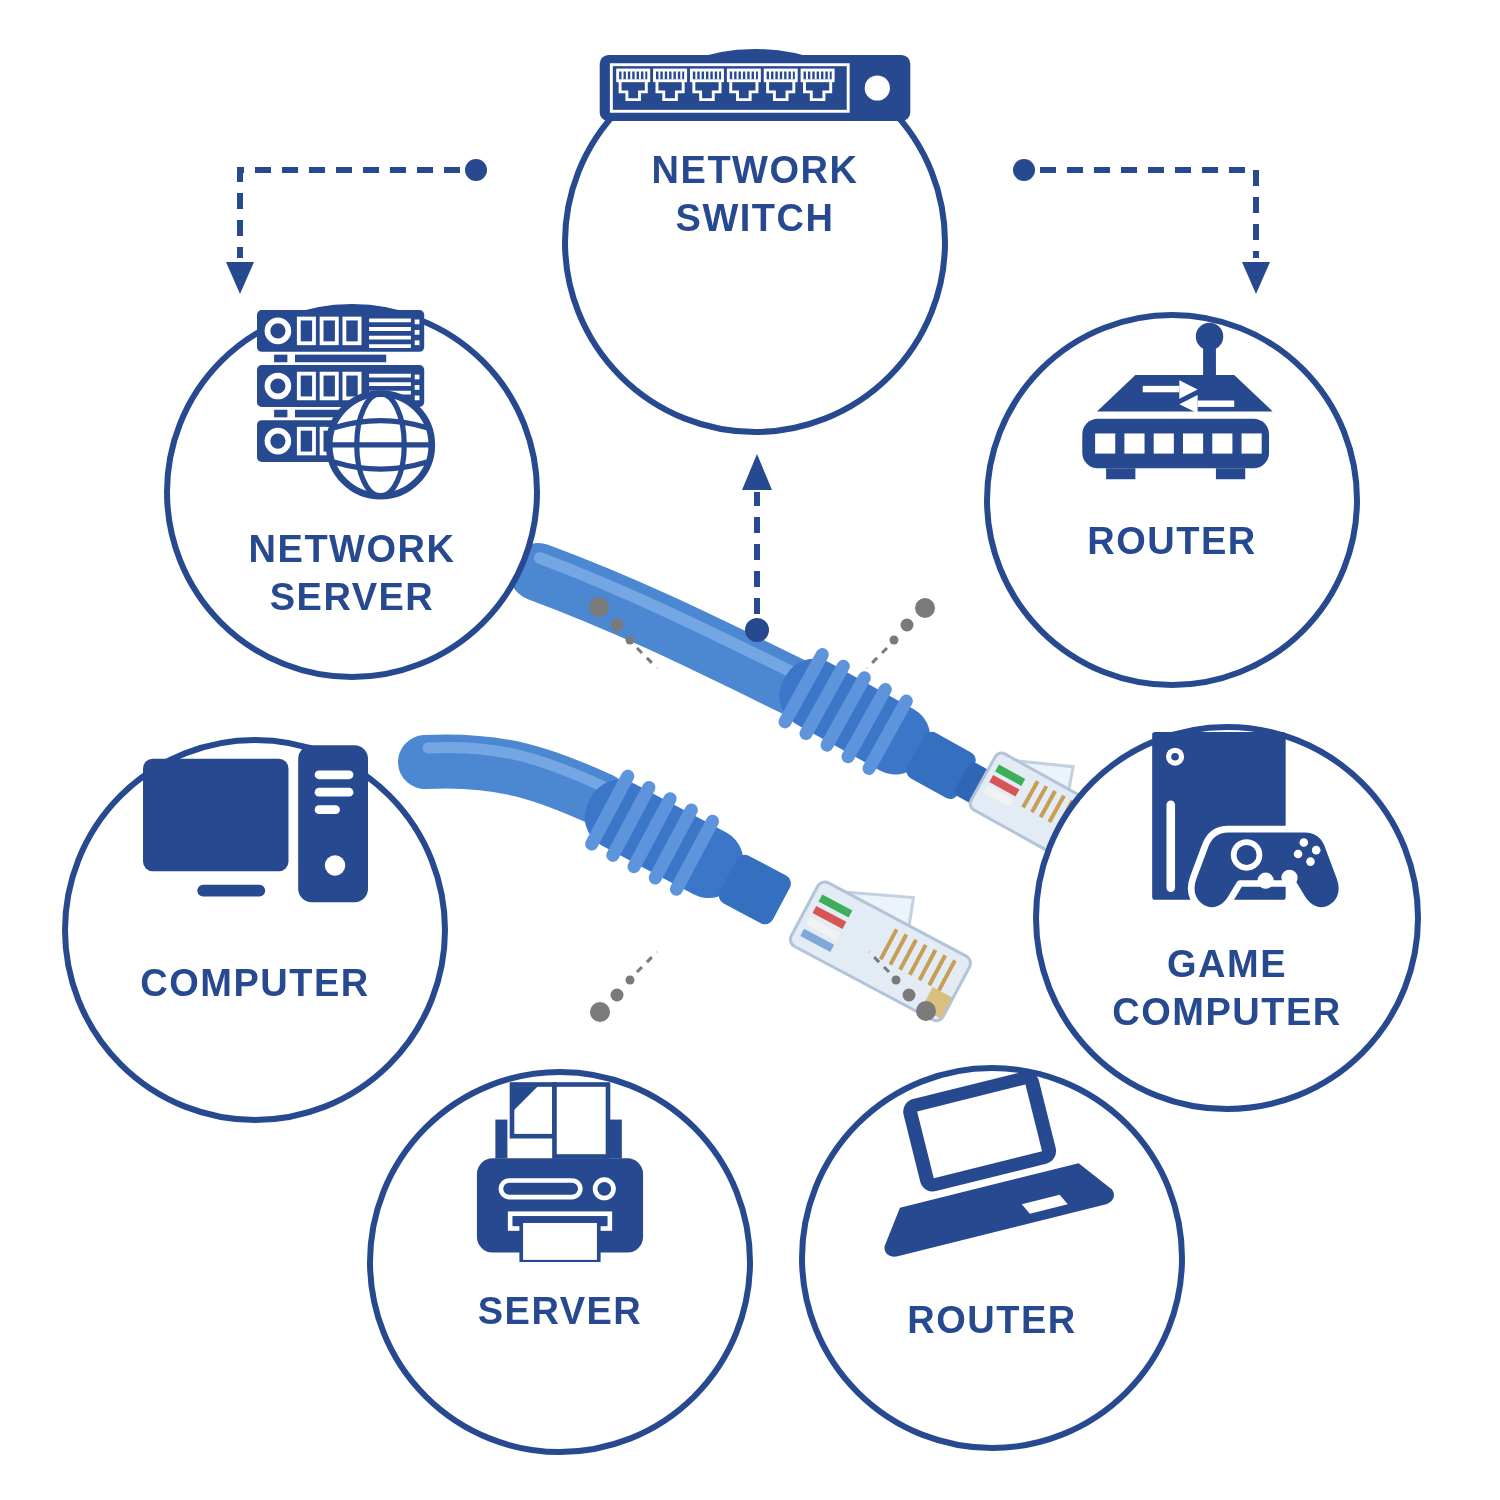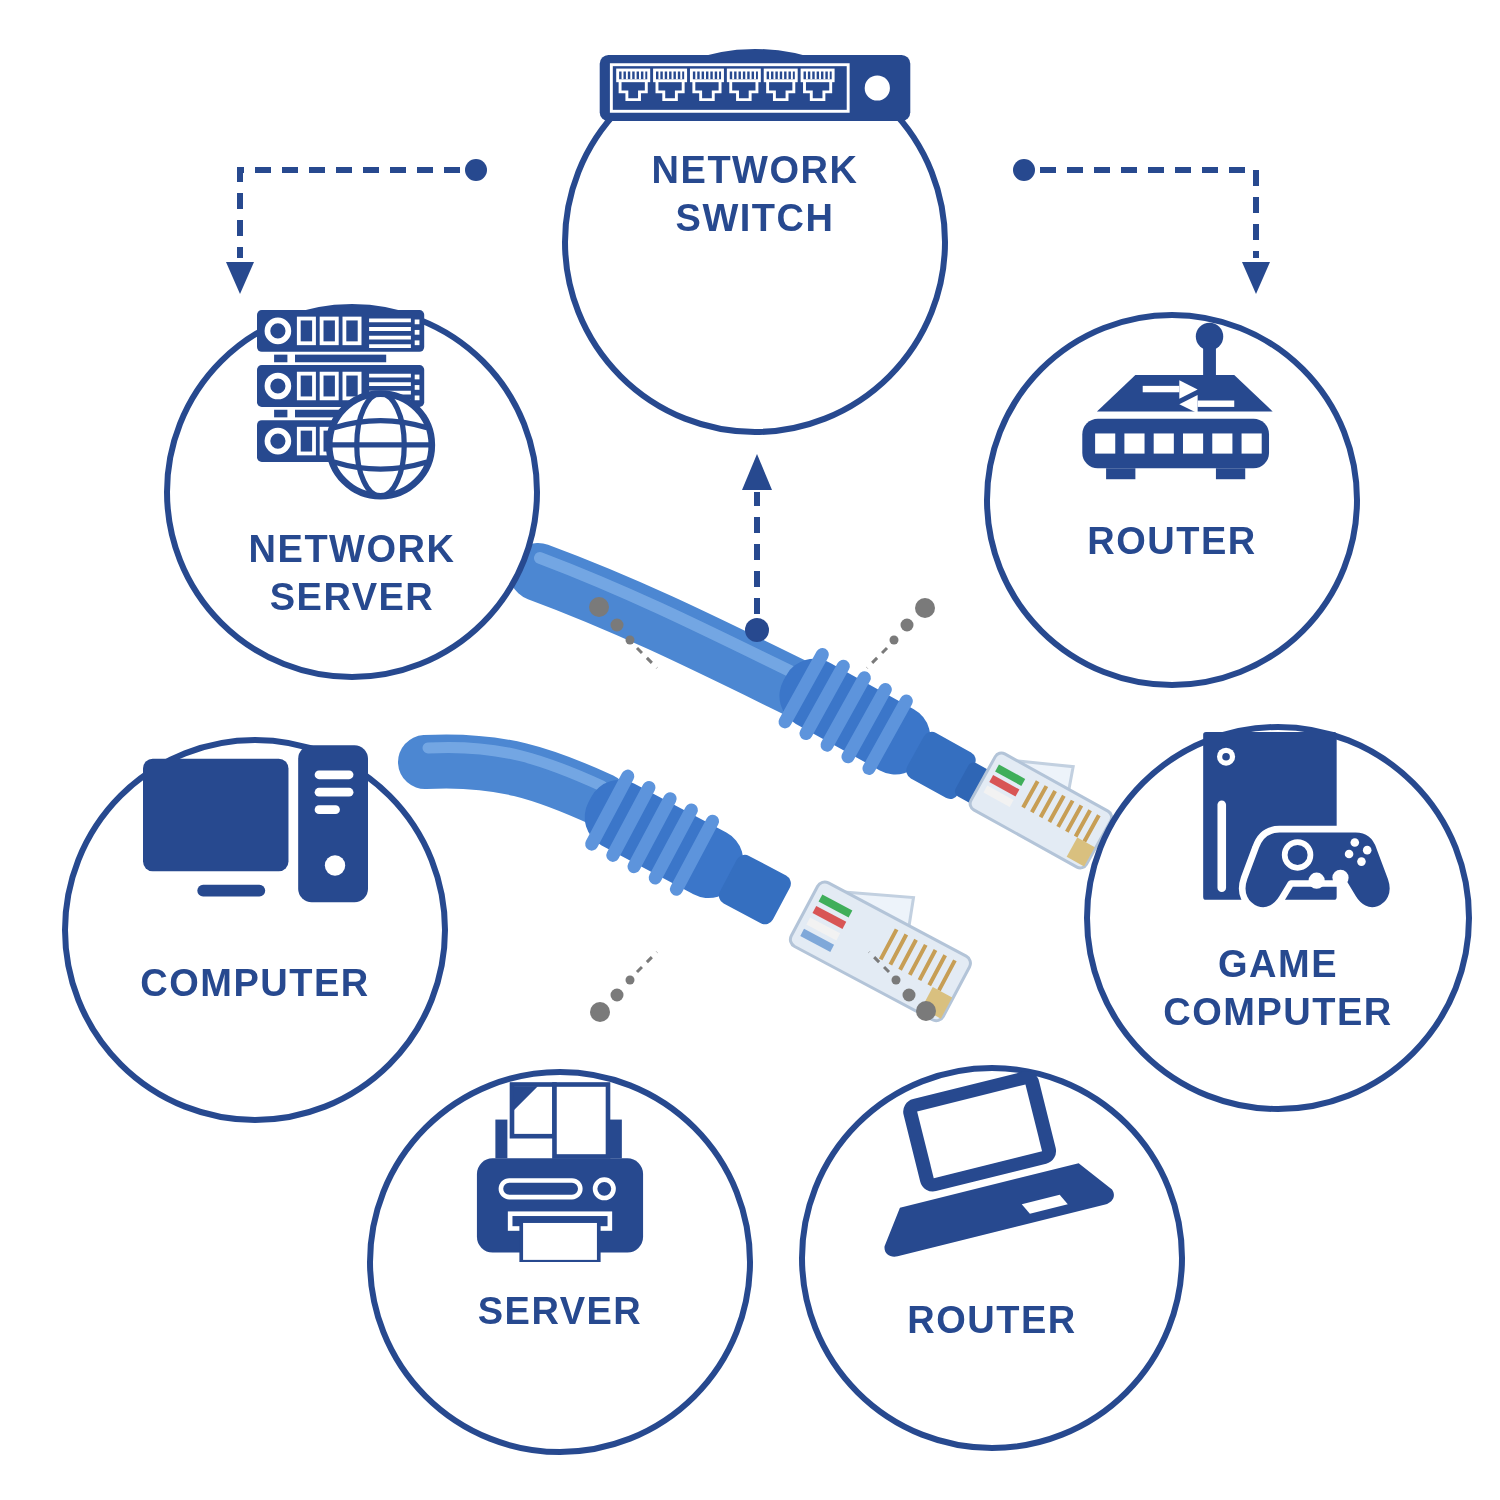--- a/index.html
+++ b/index.html
@@ -220,21 +220,21 @@
       <rect x="177" y="46" width="40" height="9" rx="4.5" fill="#fff"></rect>
       <rect x="177" y="64" width="26" height="9" rx="4.5" fill="#fff"></rect>
       <circle cx="198" cy="126" r="10.5" fill="#fff"></circle>
     </svg>
     <div class="label">
       <span>COMPUTER</span>
       <span></span>
     </div>
   </div>
 
-  <div class="node" style="left:1084px;top:724px;width:388px;height:388px;">
+  <div class="node" style="left:1033px;top:724px;width:388px;height:388px;">
     <svg class="icon" width="235" height="185" viewBox="0 0 246 194">
       <rect x="44" y="2" width="140" height="176" rx="3" fill="#27498F"></rect>
       <circle cx="68" cy="28" r="9.5" fill="#fff"></circle>
       <circle cx="68" cy="28" r="4" fill="#27498F"></circle>
       <rect x="59" y="74" width="9" height="96" rx="4.5" fill="#fff"></rect>
       <path d="M124,104 h80 c13,0 21,7 25,19 l12,32 c6,17 -2,29 -13,33 c-11,4 -21,-2 -27,-12 l-9,-15 h-56 l-9,15 c-6,10 -16,16 -27,12 c-11,-4 -19,-16 -13,-33 l12,-32 c4,-12 12,-19 25,-19 z" fill="#27498F" stroke="#fff" stroke-width="7" stroke-linejoin="round"></path>
       <circle cx="143" cy="131" r="13.5" fill="none" stroke="#fff" stroke-width="6"></circle>
       <circle cx="163" cy="158" r="8.5" fill="#fff"></circle>
       <circle cx="188" cy="155" r="8.5" fill="#fff"></circle>
       <circle cx="203" cy="118" r="4.5" fill="#fff"></circle>

